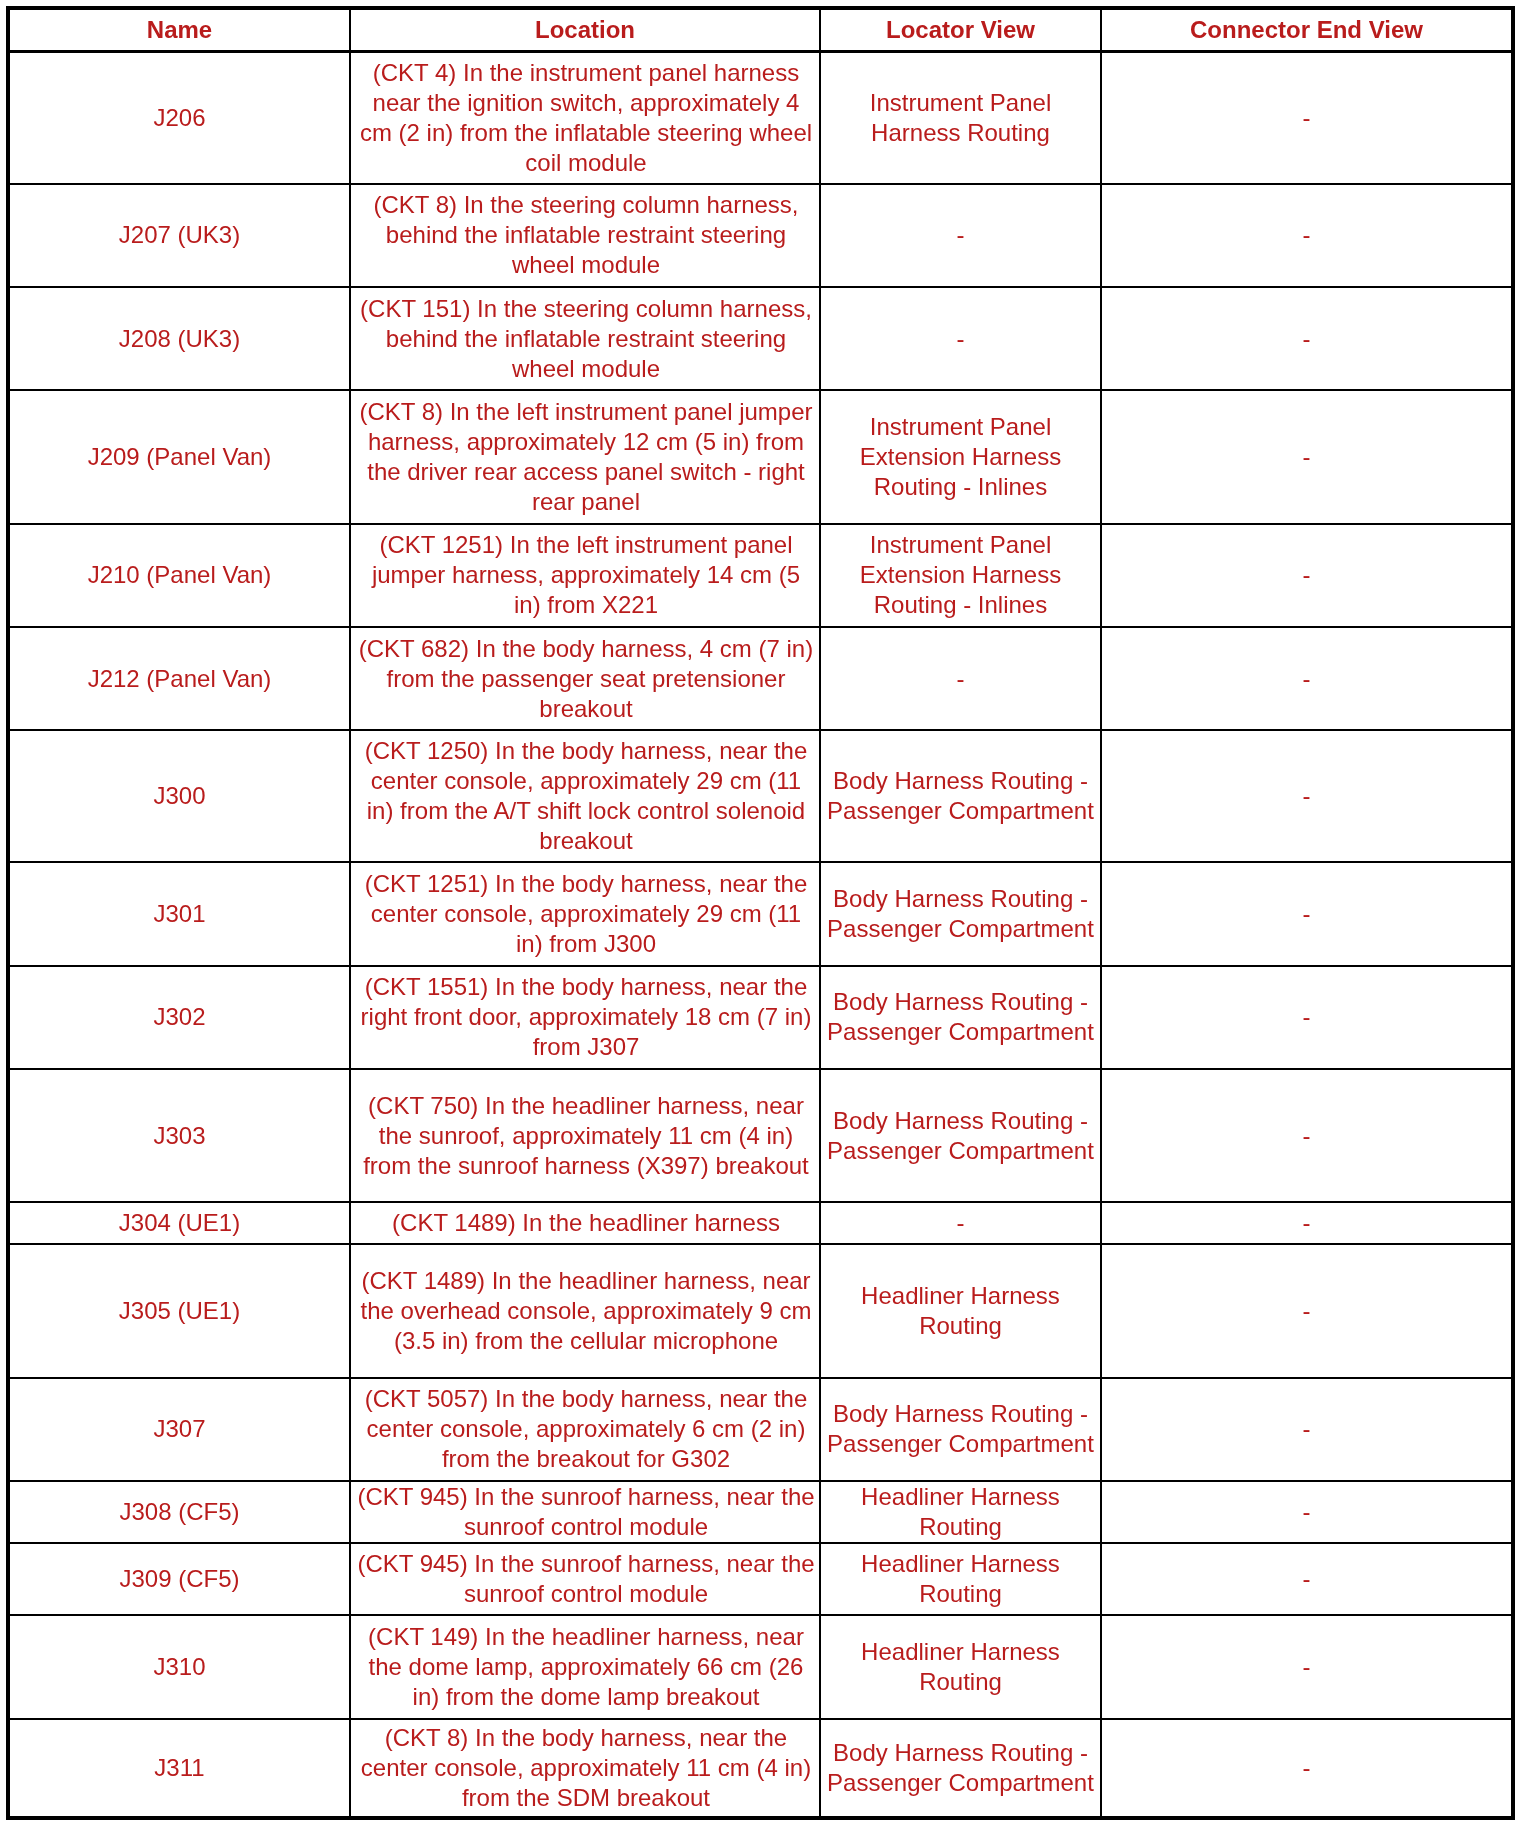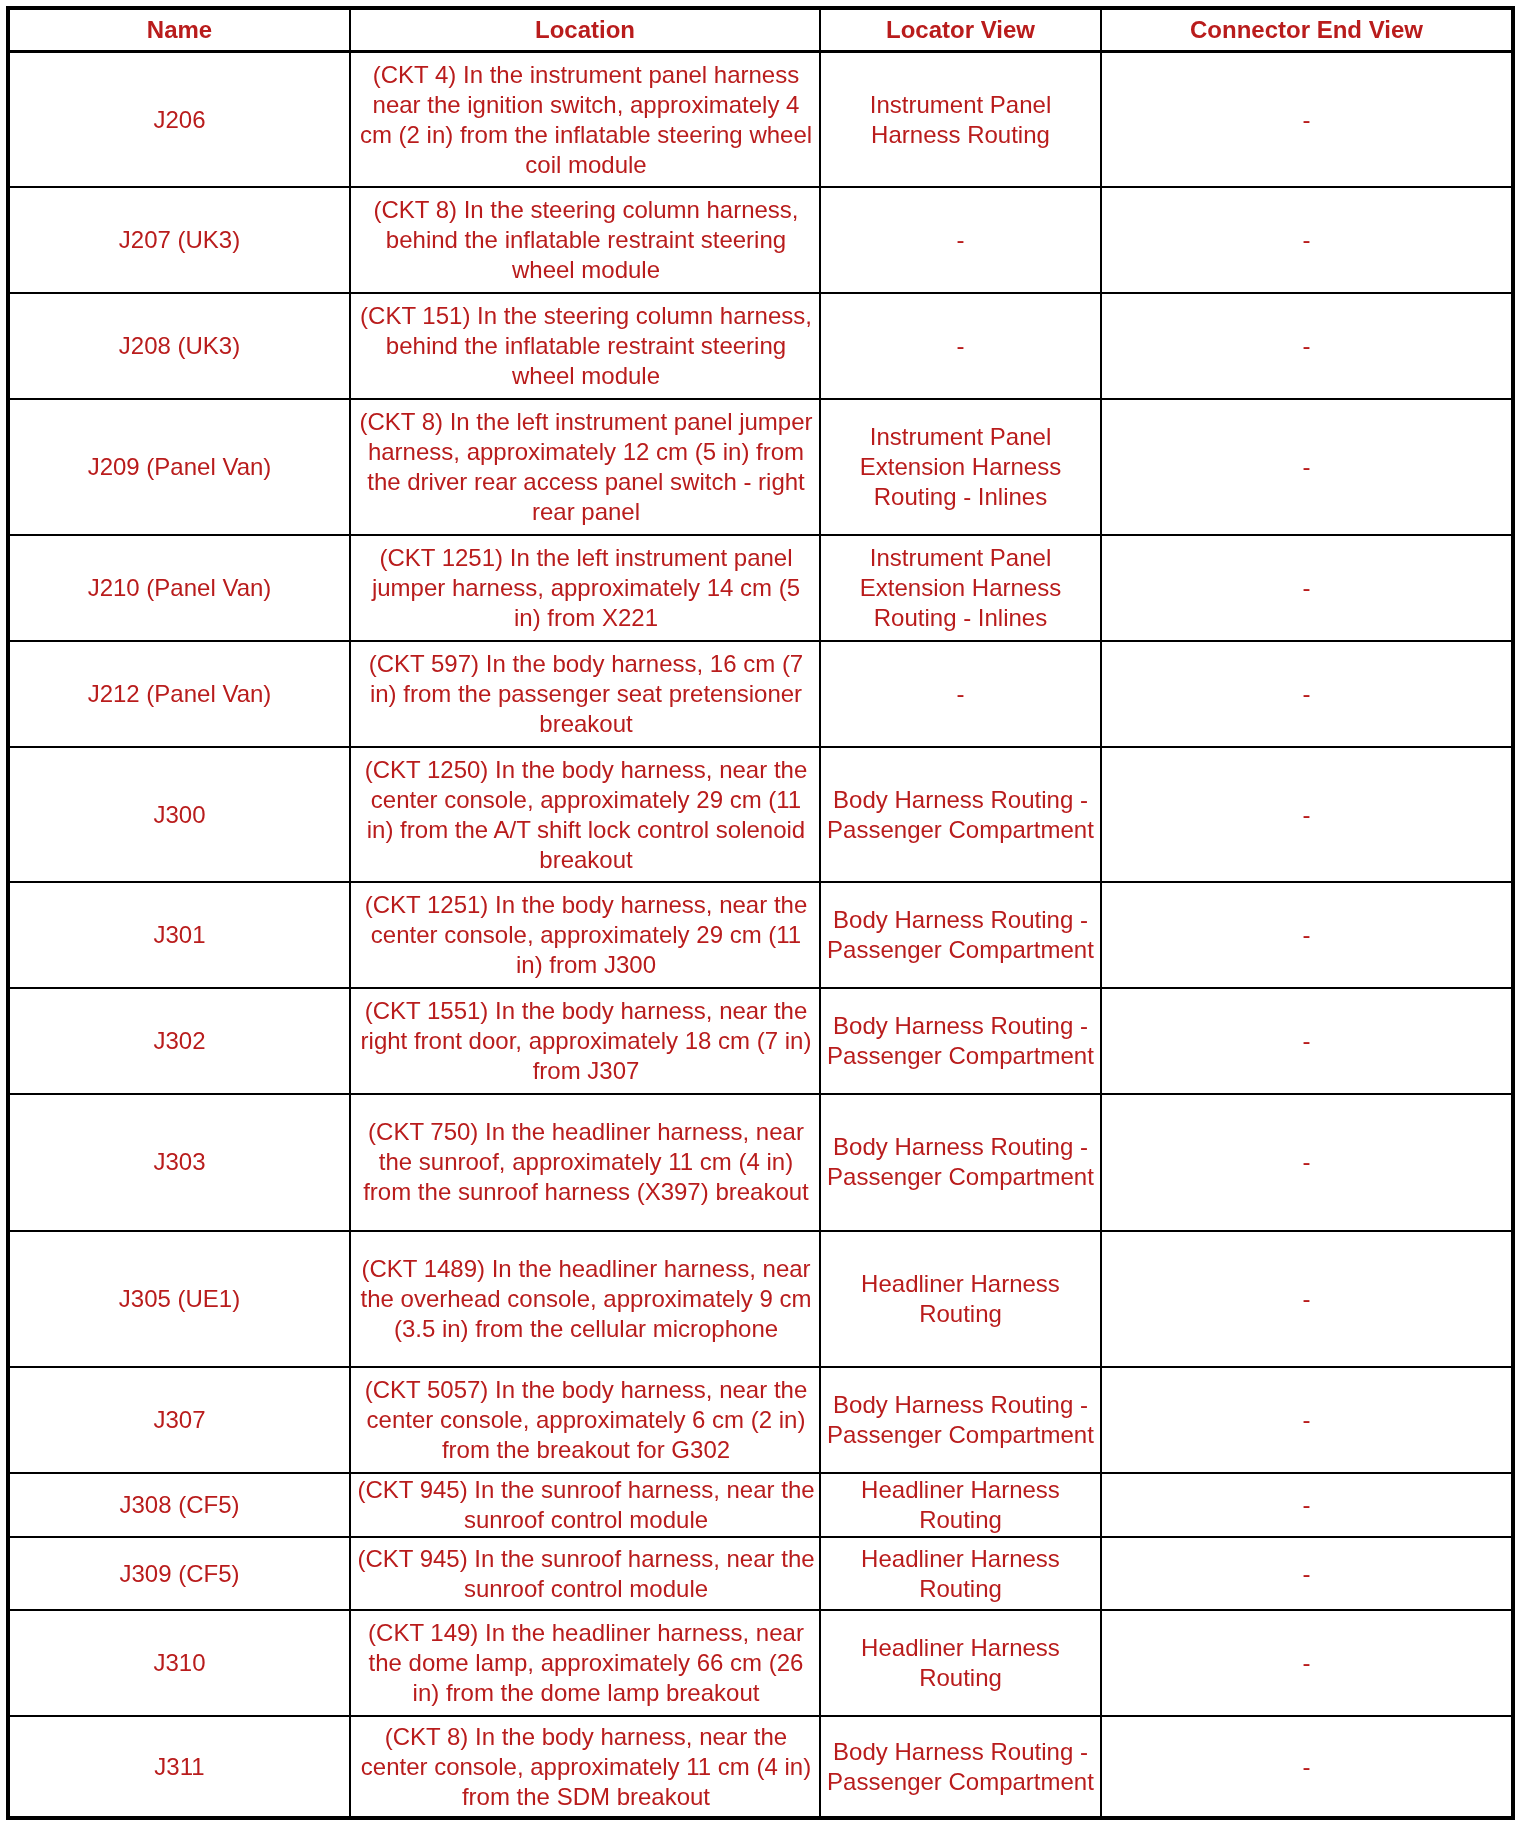--- a/index.html
+++ b/index.html
@@ -66,21 +66,21 @@
         <td class="end-view">-</td>
       </tr>
       <tr style="height: 103px;">
         <td class="name">J210 (Panel Van)</td>
         <td class="location">(CKT 1251) In the left instrument panel jumper harness, approximately 14 cm (5 in) from X221</td>
         <td class="loc-view">Instrument Panel Extension Harness Routing - Inlines</td>
         <td class="end-view">-</td>
       </tr>
       <tr style="height: 103px;">
         <td class="name">J212 (Panel Van)</td>
-        <td class="location">(CKT 597) In the body harness, 16 cm (7 in) from the passenger seat pretensioner breakout</td>
+        <td class="location">(CKT 682) In the body harness, 4 cm (7 in) from the passenger seat pretensioner breakout</td>
         <td class="loc-view">-</td>
         <td class="end-view">-</td>
       </tr>
       <tr style="height: 132px;">
         <td class="name">J300</td>
         <td class="location">(CKT 1250) In the body harness, near the center console, approximately 29 cm (11 in) from the A/T shift lock control solenoid breakout</td>
         <td class="loc-view">Body Harness Routing - Passenger Compartment</td>
         <td class="end-view">-</td>
       </tr>
       <tr style="height: 103px;">
@@ -92,20 +92,26 @@
       <tr style="height: 103px;">
         <td class="name">J302</td>
         <td class="location">(CKT 1551) In the body harness, near the right front door, approximately 18 cm (7 in) from J307</td>
         <td class="loc-view">Body Harness Routing - Passenger Compartment</td>
         <td class="end-view">-</td>
       </tr>
       <tr style="height: 133px;">
         <td class="name">J303</td>
         <td class="location">(CKT 750) In the headliner harness, near the sunroof, approximately 11 cm (4 in) from the sunroof harness (X397) breakout</td>
         <td class="loc-view">Body Harness Routing - Passenger Compartment</td>
+        <td class="end-view">-</td>
+      </tr>
+      <tr style="height: 42px;">
+        <td class="name">J304 (UE1)</td>
+        <td class="location">(CKT 1489) In the headliner harness</td>
+        <td class="loc-view">-</td>
         <td class="end-view">-</td>
       </tr>
       <tr style="height: 133px;">
         <td class="name">J305 (UE1)</td>
         <td class="location">(CKT 1489) In the headliner harness, near the overhead console, approximately 9 cm (3.5 in) from the cellular microphone</td>
         <td class="loc-view">Headliner Harness Routing</td>
         <td class="end-view">-</td>
       </tr>
       <tr style="height: 103px;">
         <td class="name">J307</td>

